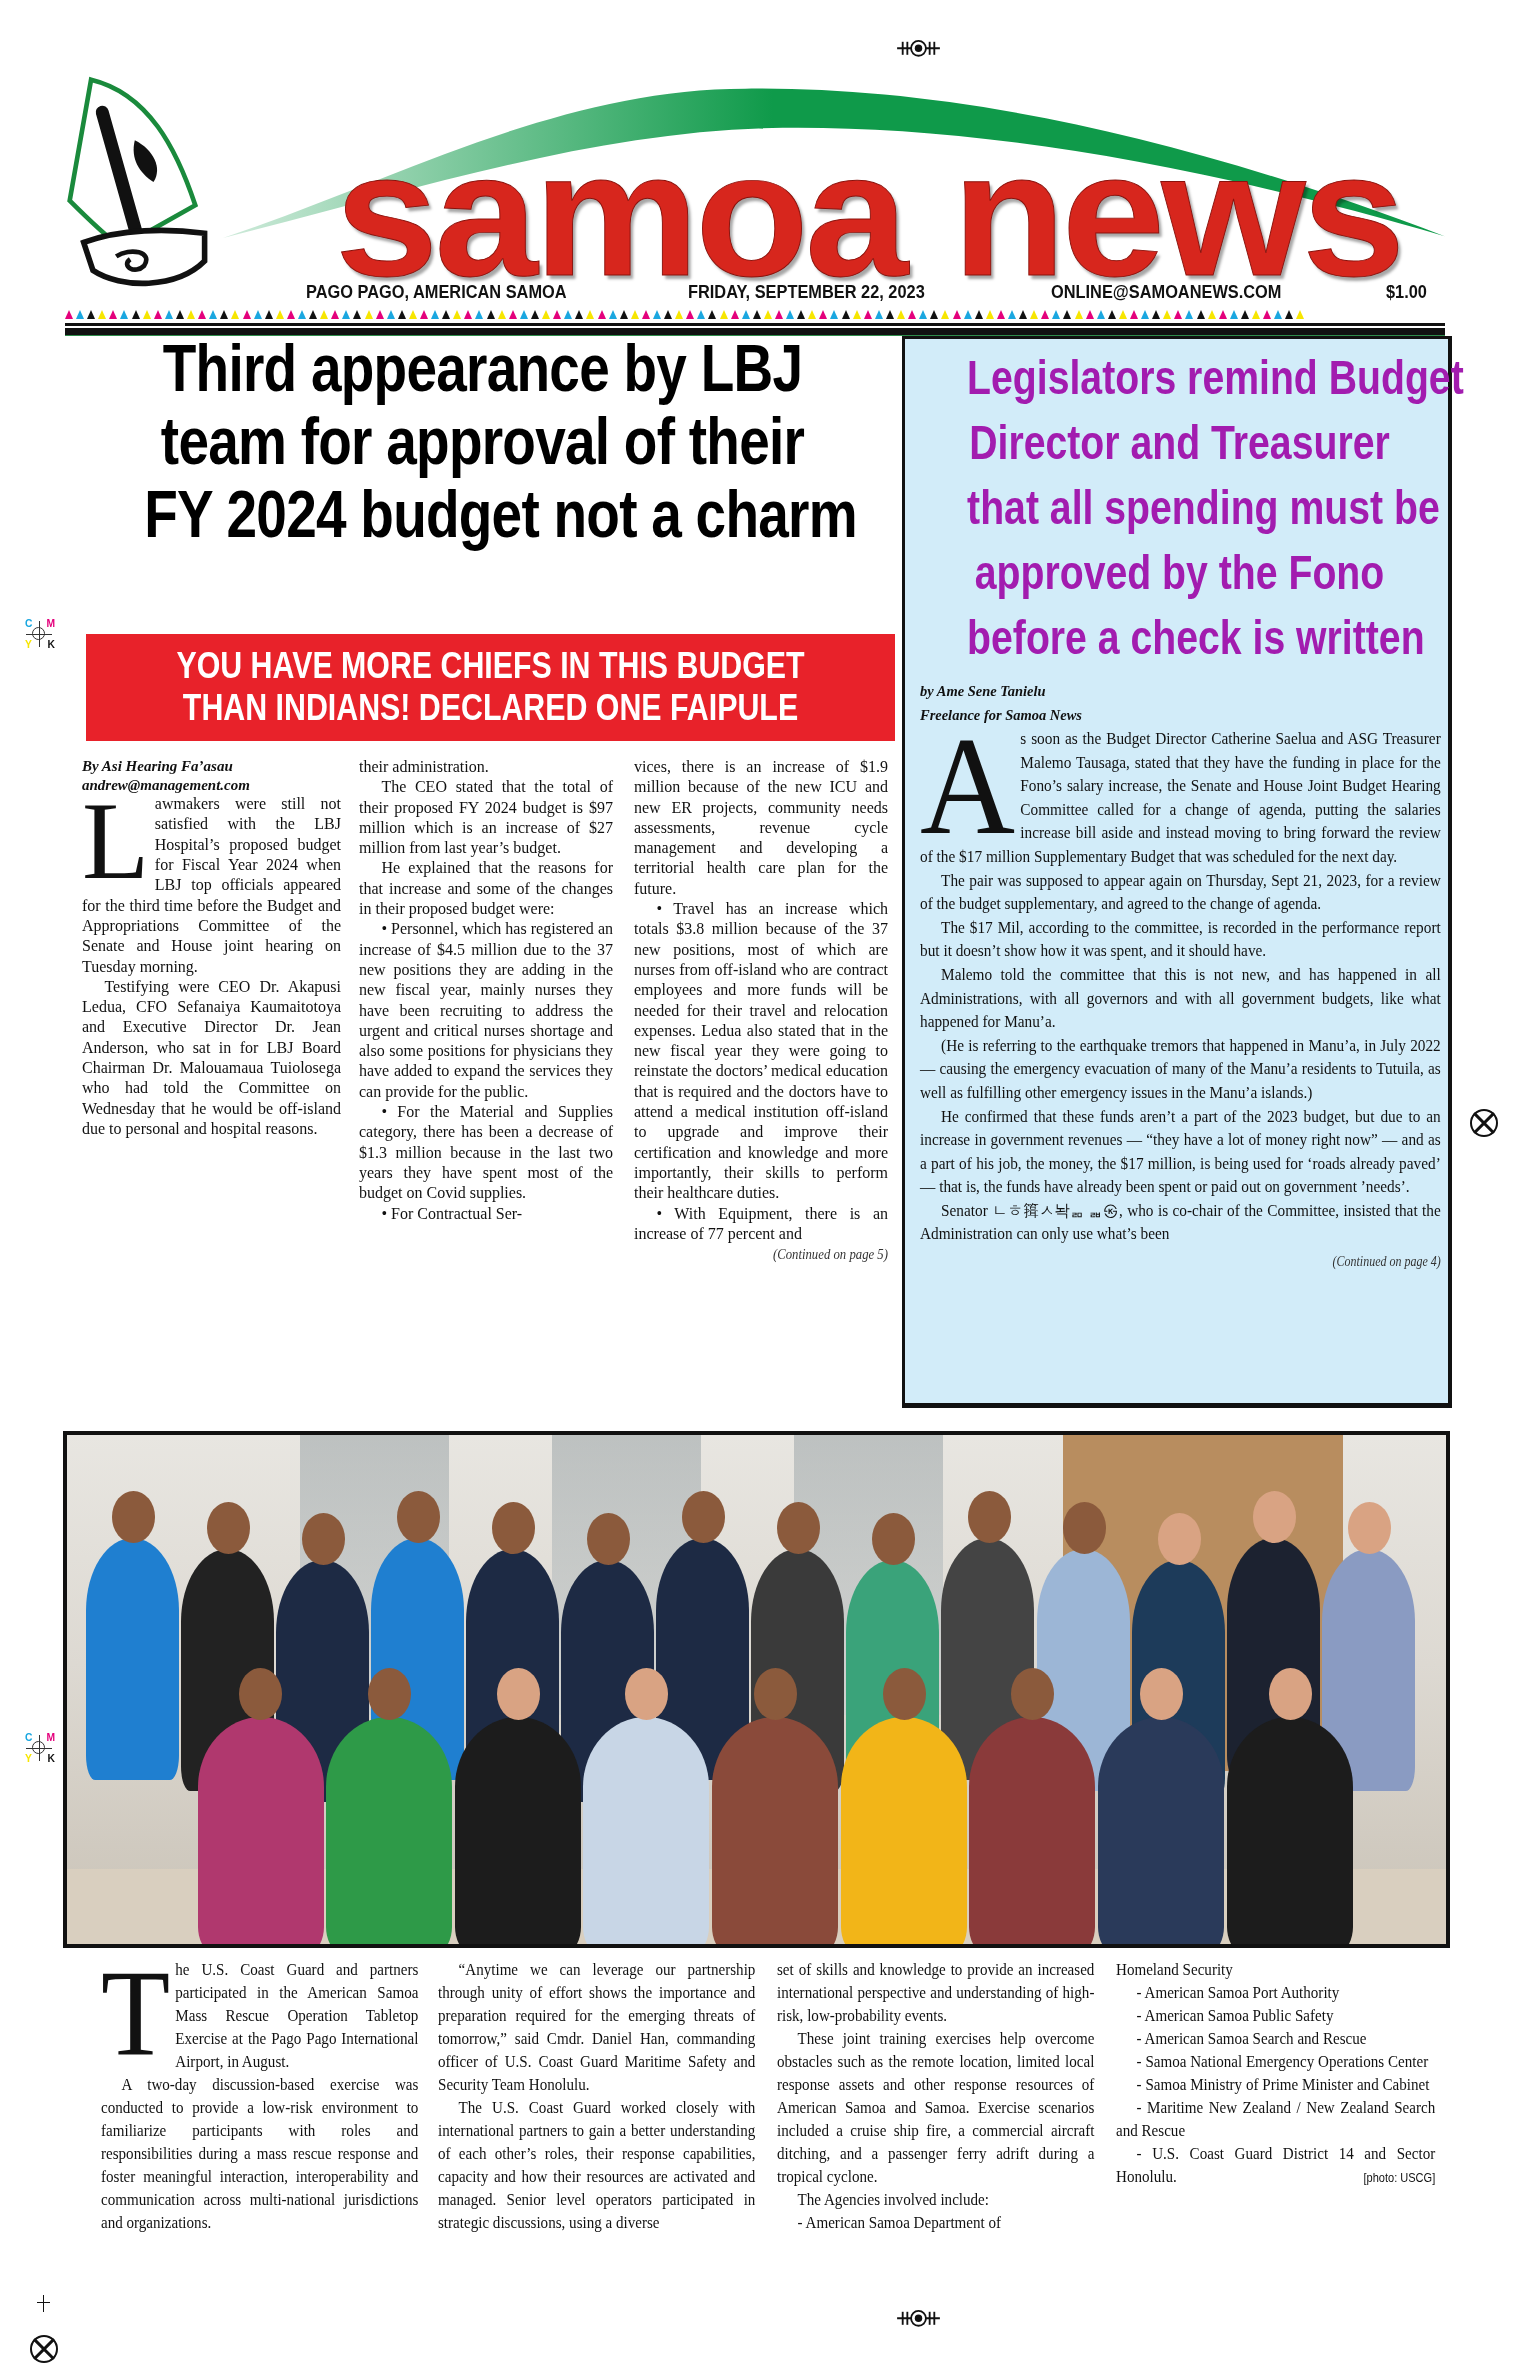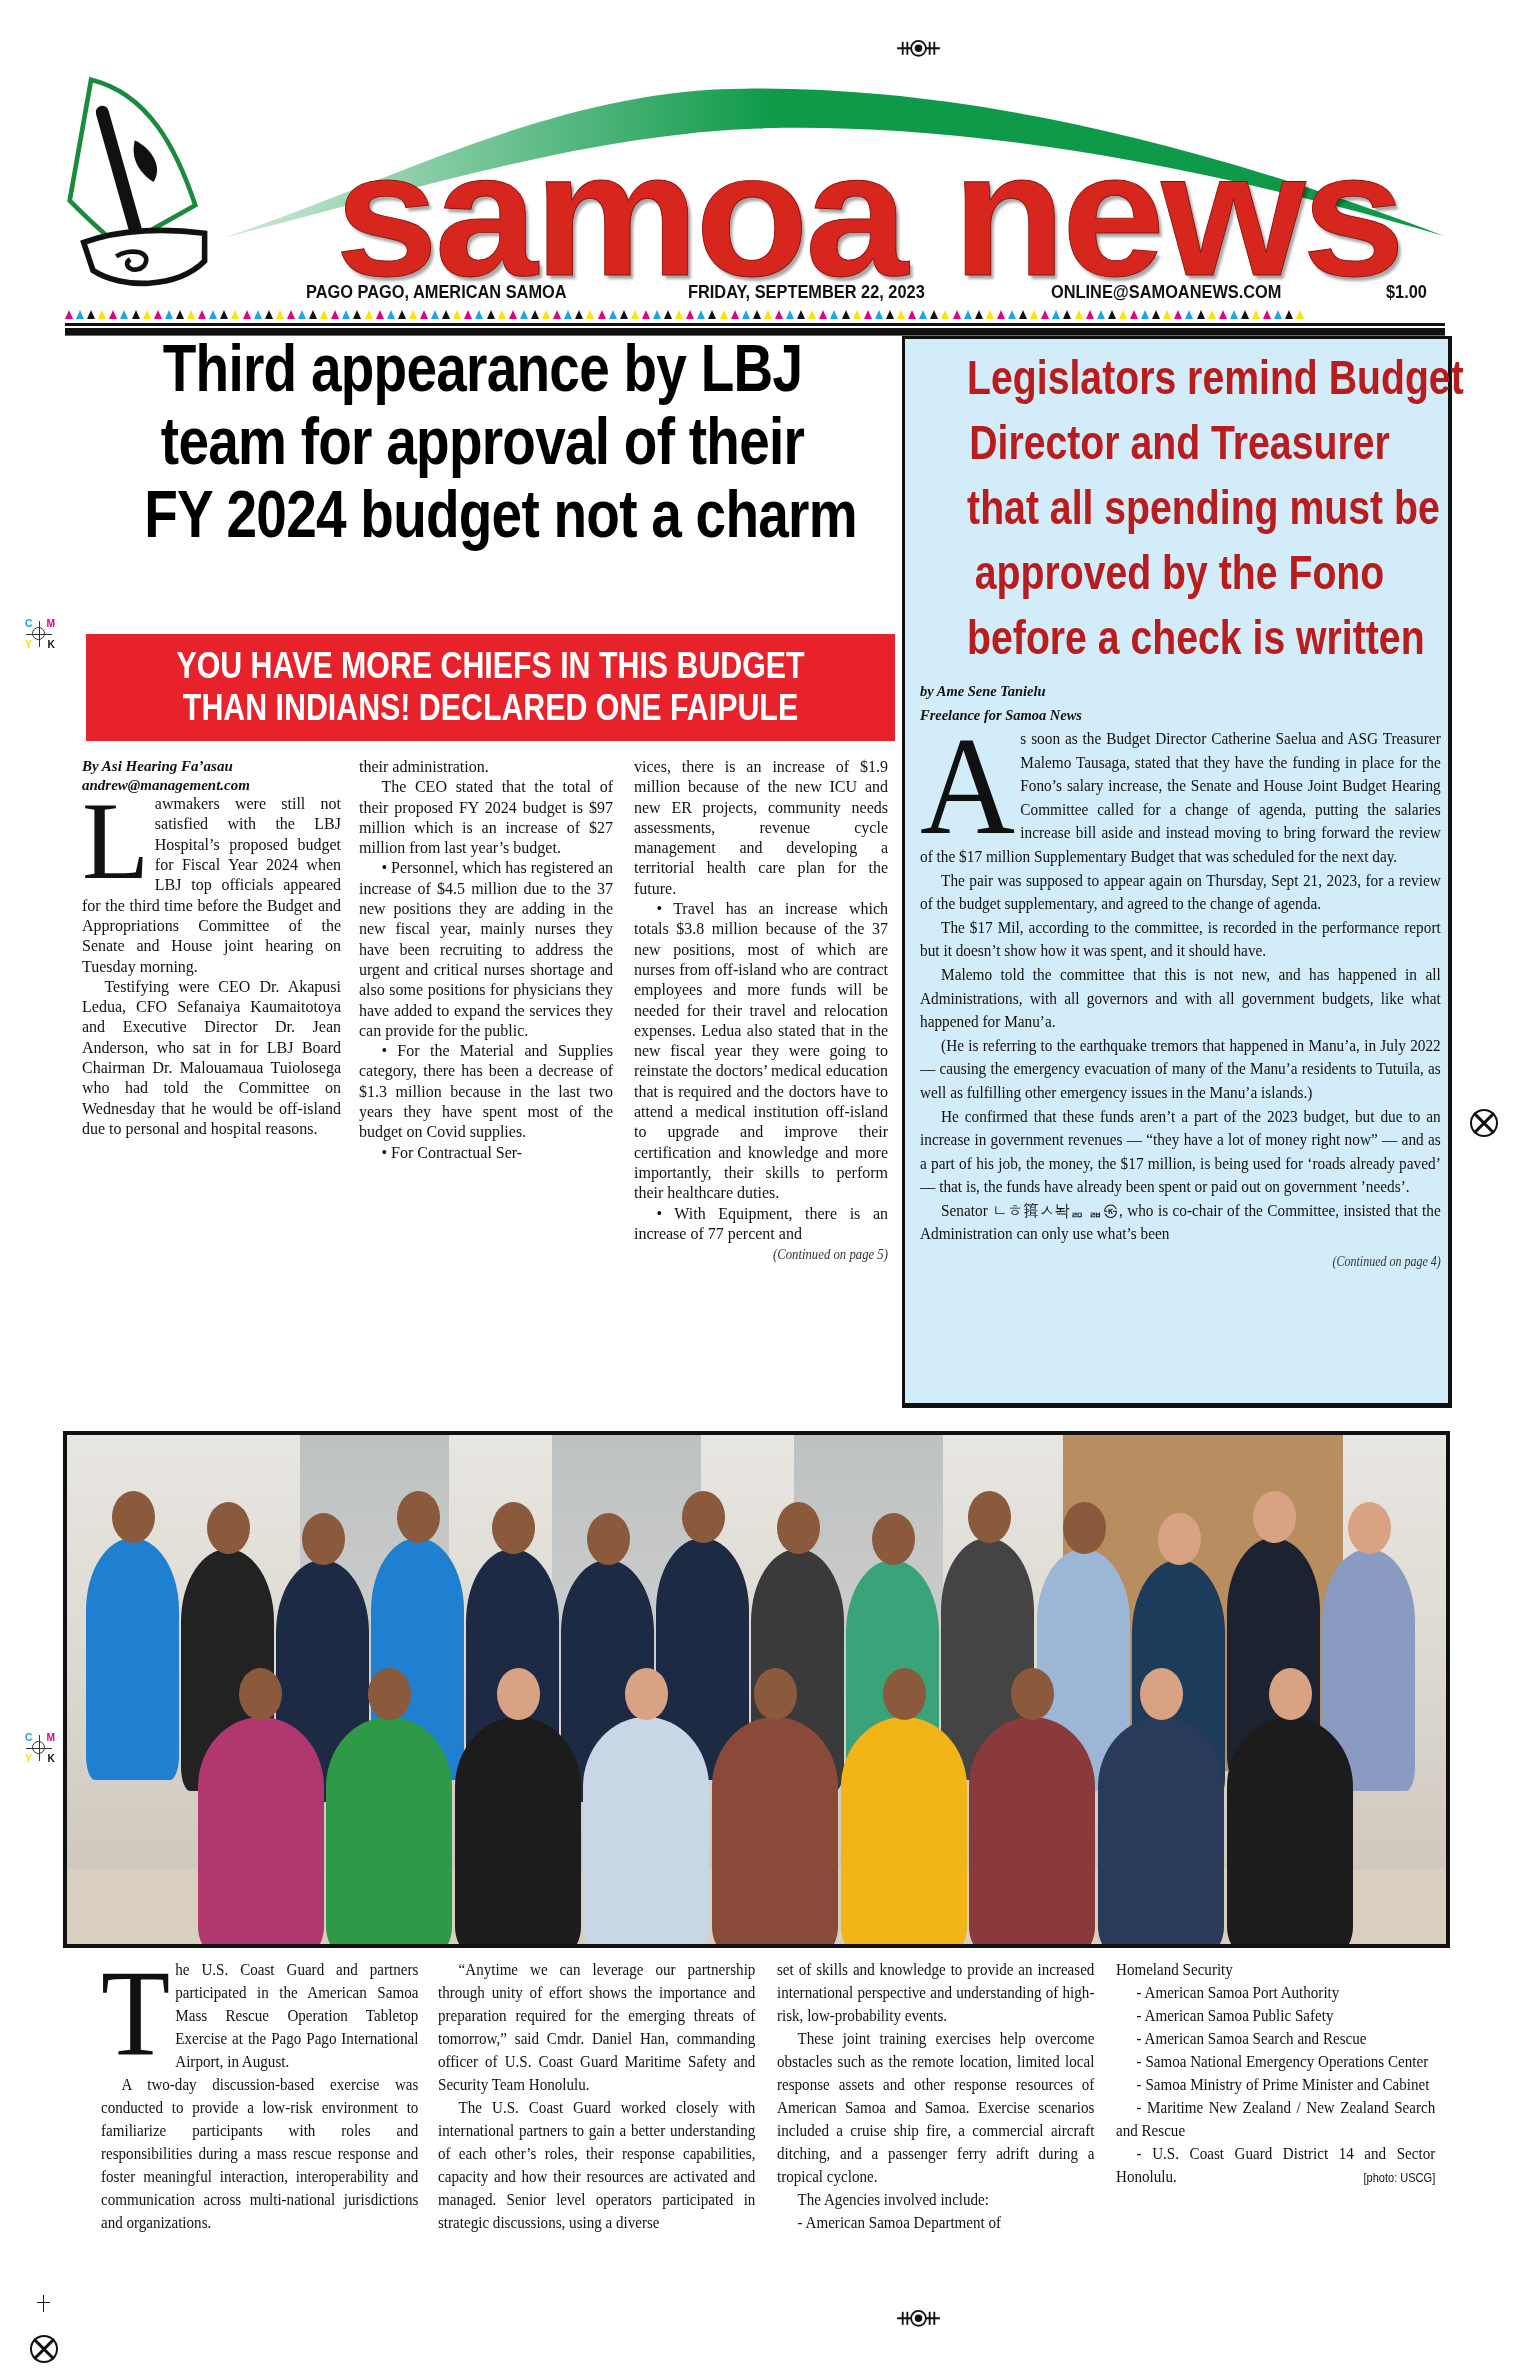--- a/index.html
+++ b/index.html
@@ -44,21 +44,21 @@
   .col { position: absolute; font-size: 16px; line-height: 20.3px; text-align: justify; color: #111; }
   .col p { text-indent: 22.4px; }
   .col p.noindent { text-indent: 0; }
   .col p.bullet { text-indent: 22.4px; }
   .byline { font-style: italic; font-weight: bold; font-size: 15px; line-height: 18.6px; }
   .dropcap { float: left; font-size: 110px; line-height: 86px; padding-right: 5.6px; margin-top: 3.7px; font-family: "Liberation Serif", serif; }
   .continued { font-style: italic; font-size: 15px; text-align: right; color: #333; transform: scaleX(0.85); transform-origin: right; }
 
   
   .sidebar-box { position: absolute; left: 902px; top: 336px; width: 550px; height: 1072px; background: #d2ecf9; border: 3.7px solid #111; border-right-width: 4.7px; border-bottom-width: 5.6px; }
-  .sidebar-head { position: absolute; left: 9.3px; top: 5.6px; width: 531px; font-family: "Liberation Sans", sans-serif; font-weight: bold; font-size: 49px; line-height: 65px; text-align: center; color: #b91c1c; }
+  .sidebar-head { position: absolute; left: 9.3px; top: 5.6px; width: 531px; font-family: "Liberation Sans", sans-serif; font-weight: bold; font-size: 49px; line-height: 65px; text-align: center; color: #a21caf; }
   .sidebar-head .line { display: block; transform: scaleX(0.8); white-space: nowrap; }
   .sidebar-body { position: absolute; left: 15px; top: 340px; width: 520px; font-size: 16.3px; line-height: 23.6px; text-align: justify; transform: scaleX(0.94); transform-origin: left top; width: 554px; }
   .sidebar-body p { text-indent: 22.4px; }
   .sidebar-byline { font-style: italic; font-weight: bold; font-size: 15.4px; line-height: 24px; }
   .sidebar-body .dropcap { font-size: 140px; line-height: 110px; }
 
   
   .photo { position: absolute; left: 63px; top: 1431px; width: 1387px; height: 517px; border: 4.7px solid #111; overflow: hidden;
     background:
       linear-gradient(180deg, #e8e6e1 0%, #ddd9d2 45%, #c9c2b6 100%); }
@@ -278,20 +278,21 @@
 <div class="col" style="left:82px;top:757px;width:259px;">
   <div class="byline">By Asi Hearing Fa’asau</div>
   <div class="byline">andrew@management.com</div>
   <p class="noindent"><span class="dropcap">L</span><span>awmakers were still not satisfied with the LBJ Hospital’s proposed budget for Fiscal Year 2024 when LBJ top officials appeared for the third time before the Budget and Appropriations Committee of the Senate and House joint hearing on Tuesday morning.</span></p>
   <p>Testifying were CEO Dr. Akapusi Ledua, CFO Sefanaiya Kaumaitotoya and Executive Director Dr. Jean Anderson, who sat in for LBJ Board Chairman Dr. Malouamaua Tuiolosega who had told the Committee on Wednesday that he would be off-island due to personal and hospital reasons.</p>
 </div>
 
 <div class="col" style="left:359px;top:757px;width:254px;">
   <p class="noindent">their administration.</p>
   <p>The CEO stated that the total of their proposed FY 2024 budget is $97 million which is an increase of $27 million from last year’s budget.</p>
+  <p>He explained that the reasons for that increase and some of the changes in their proposed budget were:</p>
   <p class="bullet">•      Personnel, which has registered an increase of $4.5 million due to the 37 new positions they are adding in the new fiscal year, mainly nurses they have been recruiting to address the urgent and critical nurses shortage and also some positions for physicians they have added to expand the services they can provide for the public.</p>
   <p class="bullet">•      For the Material and Supplies category, there has been a decrease of $1.3 million because in the last two years they have spent most of the budget on Covid supplies.</p>
   <p class="bullet">•      For Contractual Ser-</p>
 </div>
 
 <div class="col" style="left:634px;top:757px;width:254px;">
   <p class="noindent">vices, there is an increase of $1.9 million because of the new ICU and new ER projects, community needs assessments, revenue cycle management and developing a territorial health care plan for the future.</p>
   <p class="bullet">•      Travel has an increase which totals $3.8 million because of the 37 new positions, most of which are nurses from off-island who are contract employees and more funds will be needed for their travel and relocation expenses. Ledua also stated that in the new fiscal year they were going to reinstate the doctors’ medical education that is required and the doctors have to attend a medical institution off-island to upgrade and improve their certification and knowledge and more importantly, their skills to perform their healthcare duties.</p>
   <p class="bullet">•      With Equipment, there is an increase of 77 percent and</p>
   <div class="continued">(Continued on page 5)</div>

